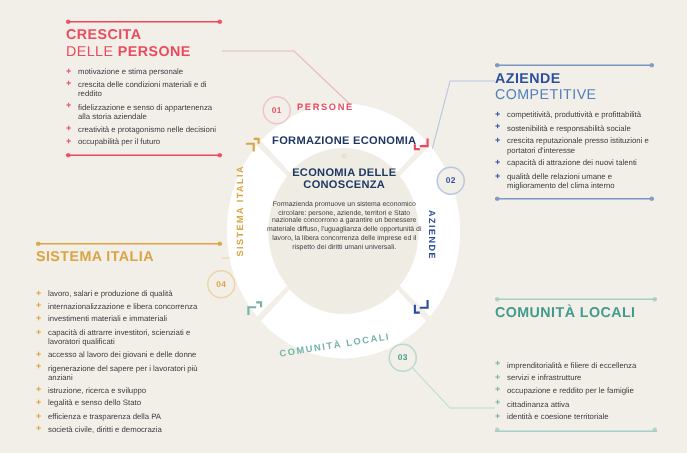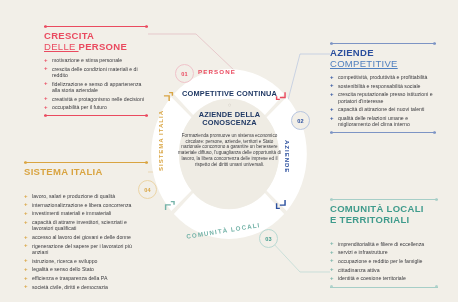--- a/index.html
+++ b/index.html
@@ -27,35 +27,35 @@
     content:"";position:absolute;top:-1.5px;width:3px;height:3px;border-radius:50%;
     background:currentColor;opacity:.85;
   }
   .rule-b::before{left:0;}
   .rule-b::after{right:0;}
 
   .htitle{
     font-size:9.5px;line-height:10.5px;letter-spacing:.3px;
     font-weight:700;text-transform:uppercase;margin:2px 0 5px 0;
   }
-  .htitle .thin{font-weight:400;text-decoration:underline;}
+  .htitle .thin{font-weight:400;}
   .htitle .bold{font-weight:700;}
 
   ul.bl{list-style:none;margin:0;padding:0;}
   ul.bl li{
     position:relative;padding-left:8px;margin-bottom:2.5px;
     font-size:5.2px;line-height:6.2px;color:#3b3b3f;
   }
   ul.bl li::before{
     content:"+";position:absolute;left:0;top:-0.5px;
     font-size:6px;line-height:6.5px;font-weight:700;
   }
 
   
-  #blk-persone{left:44px;top:26px;width:104px;color:#ea4a5f;}
+  #blk-persone{left:44px;top:14px;width:104px;color:#ea4a5f;}
   #blk-persone .htitle{color:#ea4a5f;}
   #blk-persone .rule,#blk-persone .rule-b{background:#ea4a5f;color:#ea4a5f;}
   #blk-persone ul.bl li::before{color:#ea4a5f;}
 
   #blk-aziende{left:330px;top:43px;width:106px;color:#2b4f9e;}
   #blk-aziende .htitle{color:#2b4f9e;}
   #blk-aziende .rule,#blk-aziende .rule-b{background:#7d94c4;color:#7d94c4;}
   #blk-aziende ul.bl li::before{color:#2b4f9e;}
   #blk-aziende .htitle .thin{color:#4f7fbf;}
 
@@ -149,23 +149,23 @@
   <div class="ring-lab" id="lab-aziende">AZIENDE</div>
   <div style="position:absolute;left:186px;top:227px;font-size:6.2px;font-weight:700;letter-spacing:1.1px;color:#74b3a8;transform:rotate(-9deg);">COMUNITÀ LOCALI</div>
   <div class="ring-lab" id="lab-sistema">SISTEMA ITALIA</div>
 
   <div class="badge" id="badge-01">01</div>
   <div class="badge" id="badge-02">02</div>
   <div class="badge" id="badge-03">03</div>
   <div class="badge" id="badge-04">04</div>
 
   <div class="ctr-text">
-    <div class="ctr-l1">COMPETITIVE CONTINUA</div>
+    <div class="ctr-l1">FORMAZIONE ECONOMIA</div>
     <div class="ctr-dot">○</div>
-    <div class="ctr-l2">AZIENDE DELLA CONOSCENZA</div>
+    <div class="ctr-l2">ECONOMIA DELLE CONOSCENZA</div>
     <div class="ctr-p">Formazienda promuove un sistema economico circolare: persone, aziende, territori e Stato nazionale concorrono a garantire un benessere materiale diffuso, l'uguaglianza delle opportunità di lavoro, la libera concorrenza delle imprese ed il rispetto dei diritti umani universali.</div>
   </div>
 
   <div class="block" id="blk-persone">
     <div class="rule"></div>
     <div class="htitle">
       <span class="bold">CRESCITA</span><br>
       <span class="thin">DELLE </span><span class="bold">PERSONE</span>
     </div>
     <ul class="bl">
@@ -212,21 +212,21 @@
       <li>efficienza e trasparenza della PA</li>
       <li>società civile, diritti e democrazia</li>
     </ul>
 
   </div>
 
   <div class="block" id="blk-comunita">
     <div class="rule"></div>
     <div class="htitle">
       <span class="bold">COMUNITÀ LOCALI</span><br>
-      <span class="bold">E TERRITORIALI</span><br>
+      <br>
       <br>
     </div>
     <ul class="bl">
       <li>imprenditorialità e filiere di eccellenza</li>
       <li>servizi e infrastrutture</li>
       <li>occupazione e reddito per le famiglie</li>
       <li>cittadinanza attiva</li>
       <li>identità e coesione territoriale</li>
     </ul>
     <div class="rule-b"></div>

